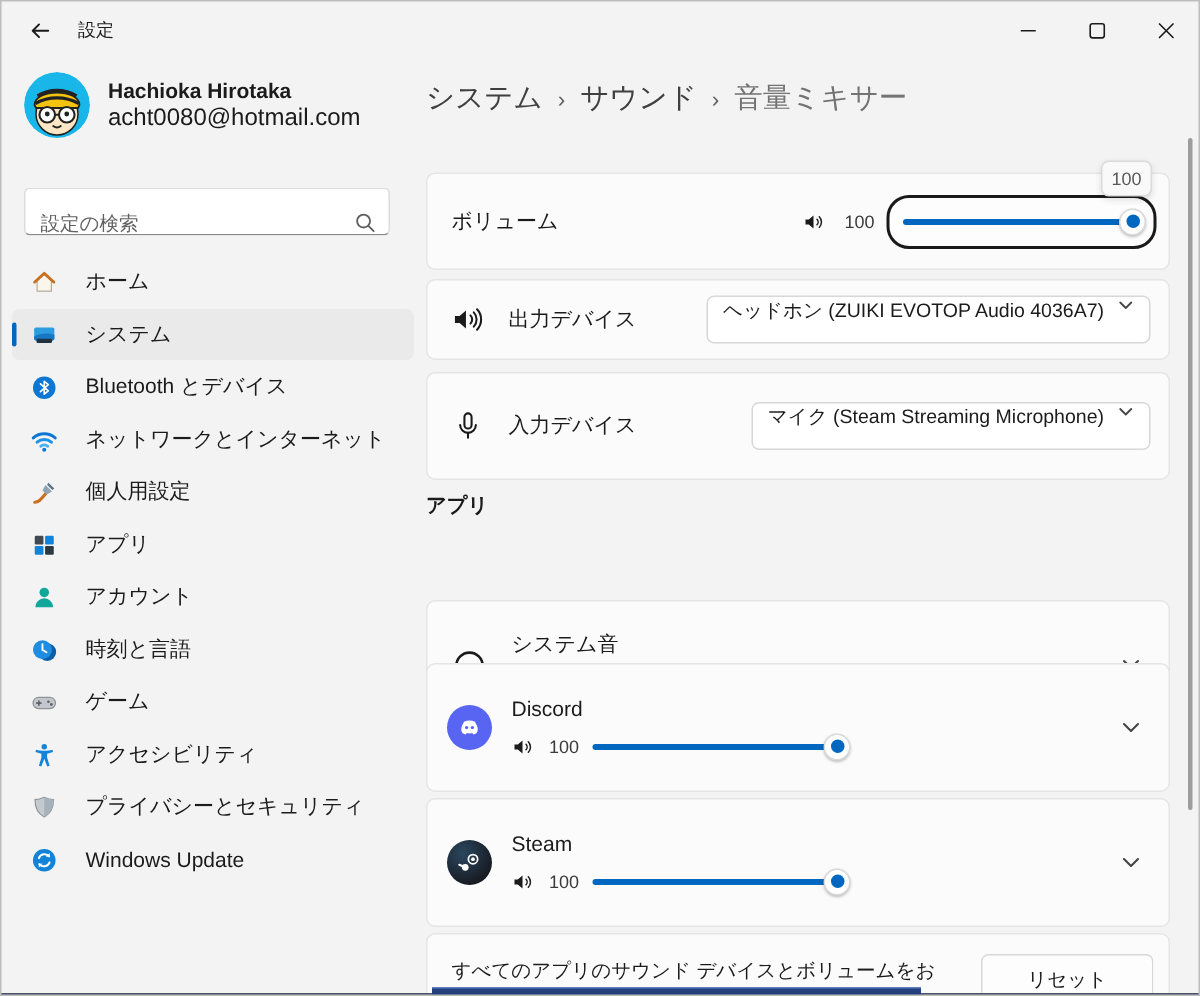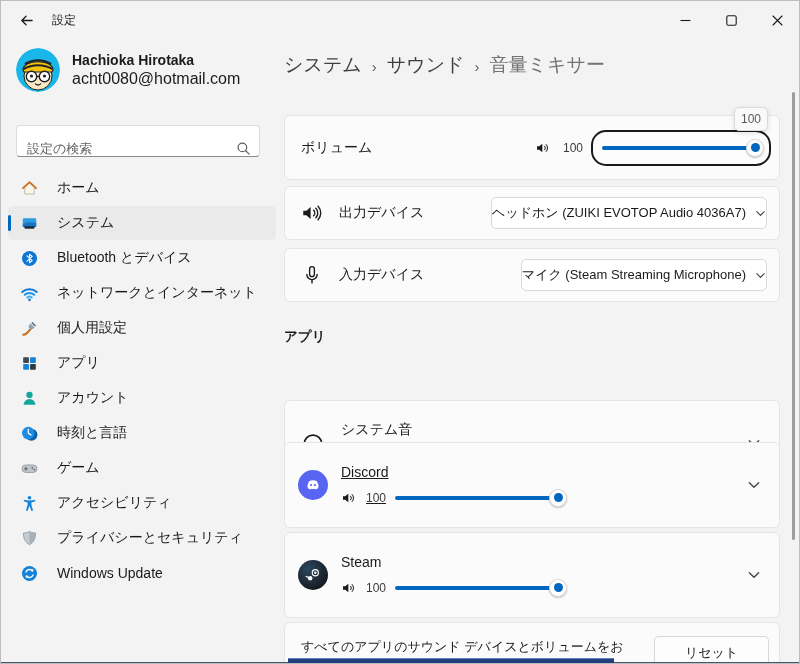--- a/index.html
+++ b/index.html
@@ -59,21 +59,21 @@
     box-shadow:0 1px 2px rgba(0,0,0,.25); display:flex; align-items:center; justify-content:center; }
   .slider .thumb::after { content:""; width:9px; height:9px; border-radius:50%; background:var(--accent); display:block; }
   .tooltip { position:absolute; top:67px; left:450px; width:34px; height:24px; background:#f9f9f9;
     border:1px solid #dadada; border-radius:5px; box-shadow:0 2px 5px rgba(0,0,0,.12);
     font-size:12px; color:#5a5a5a; display:flex; align-items:center; justify-content:center; z-index:5; }
 
   
   .dev-ic { width:22px; height:22px; margin-left:16px; flex:0 0 auto; }
   .dev-label { margin-left:16px; }
   .combo { margin-left:auto; margin-right:12px; height:32px; background:#ffffff; border:1px solid #d8d8d8;
-    border-radius:5px; display:flex; align-items:center; gap:9px; padding:0 0; font-size:13px; }
+    border-radius:5px; display:flex; gap:9px; padding:0 10px; font-size:13px; }
   .chev { width:11px; height:11px; color:#454545; }
 
   
   .app-badge-col { width:56px; display:flex; align-items:center; justify-content:center; align-self:stretch; }
   .app-badge { width:30px; height:30px; border-radius:50%; display:flex; align-items:center; justify-content:center; }
   .badge-discord { background:#5865F2; }
   .badge-steam { background:radial-gradient(circle at 35% 30%, #2a475e, #171a21 75%); }
   .hp-ic { width:28px; height:28px; color:#1b1b1b; }
   .app-body { flex:1; display:flex; flex-direction:column; justify-content:center; gap:9px; }
   .app-name { font-size:14px; }
@@ -311,21 +311,21 @@
     </svg>
     <div class="row-label dev-label">出力デバイス</div>
     <div class="combo">
       <span>ヘッドホン (ZUIKI EVOTOP Audio 4036A7)</span>
       <svg class="chev" viewBox="0 0 12 12">
           <path d="M2 4l4 4 4-4" fill="none" stroke="currentColor" stroke-width="1.3" stroke-linecap="round" stroke-linejoin="round"></path>
         </svg>
     </div>
   </div>
 
-  <div class="card" style="top:208px; height:54px;">
+  <div class="card" style="top:208px; height:72px;">
     <svg class="dev-ic" viewBox="0 0 24 24">
       <rect x="9.4" y="2.8" width="5.2" height="11" rx="2.6" fill="none" stroke="#1b1b1b" stroke-width="1.5"></rect>
       <path d="M6.3 11.3a5.7 5.7 0 0 0 11.4 0" fill="none" stroke="#1b1b1b" stroke-width="1.5" stroke-linecap="round"></path>
       <line x1="12" y1="17" x2="12" y2="20.6" stroke="#1b1b1b" stroke-width="1.5" stroke-linecap="round"></line>
     </svg>
     <div class="row-label dev-label">入力デバイス</div>
     <div class="combo">
       <span>マイク (Steam Streaming Microphone)</span>
       <svg class="chev" viewBox="0 0 12 12">
           <path d="M2 4l4 4 4-4" fill="none" stroke="currentColor" stroke-width="1.3" stroke-linecap="round" stroke-linejoin="round"></path>
@@ -356,21 +356,21 @@
           <div class="track"></div>
           <div class="thumb"></div>
         </div>
       </div>
     </div>
     <svg class="app-chevron" viewBox="0 0 12 12">
         <path d="M2 4l4 4 4-4" fill="none" stroke="currentColor" stroke-width="1.2" stroke-linecap="round" stroke-linejoin="round"></path>
       </svg>
   </div>
 
-  <div class="card" style="top:402px; height:86px;text-decoration:underline;">
+  <div class="card" style="top:402px; height:86px;">
     <div class="app-badge-col">
       <div class="app-badge badge-discord">
         <svg width="20" height="20" viewBox="0 0 24 24">
           <path d="M7.6 7.3c2.8-1.2 6-1.2 8.8 0l1.6 3.2c.9 2.1.8 4.3-.3 5.8-.9.6-1.8 1-2.8 1.2l-.6-1.1c-1.5.4-3.1.4-4.6 0l-.6 1.1c-1-.2-1.9-.6-2.8-1.2-1.1-1.5-1.2-3.7-.3-5.8z" fill="#ffffff"></path>
           <circle cx="9.7" cy="12" r="1.3" fill="#5865F2"></circle>
           <circle cx="14.3" cy="12" r="1.3" fill="#5865F2"></circle>
         </svg>
       </div>
     </div>
     <div class="app-body">

